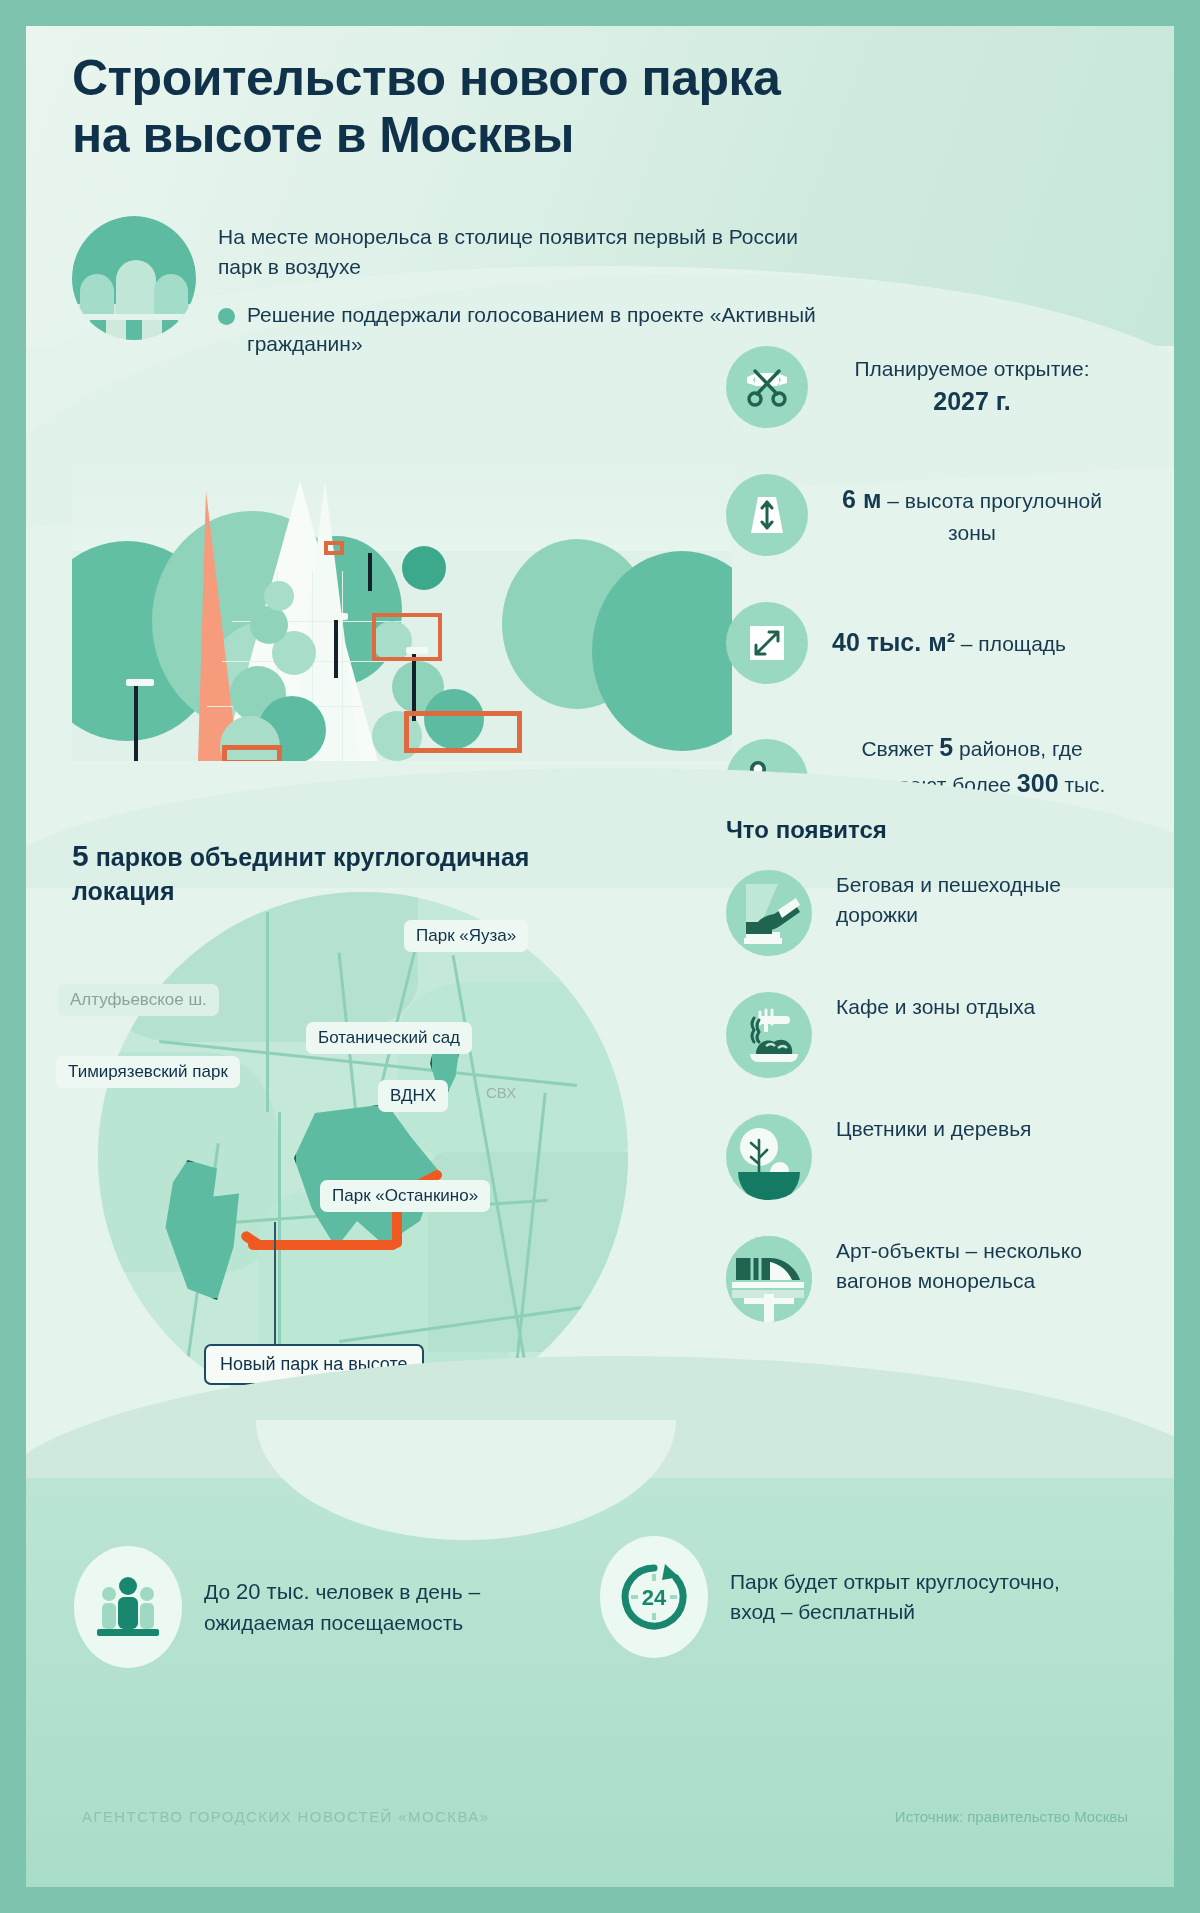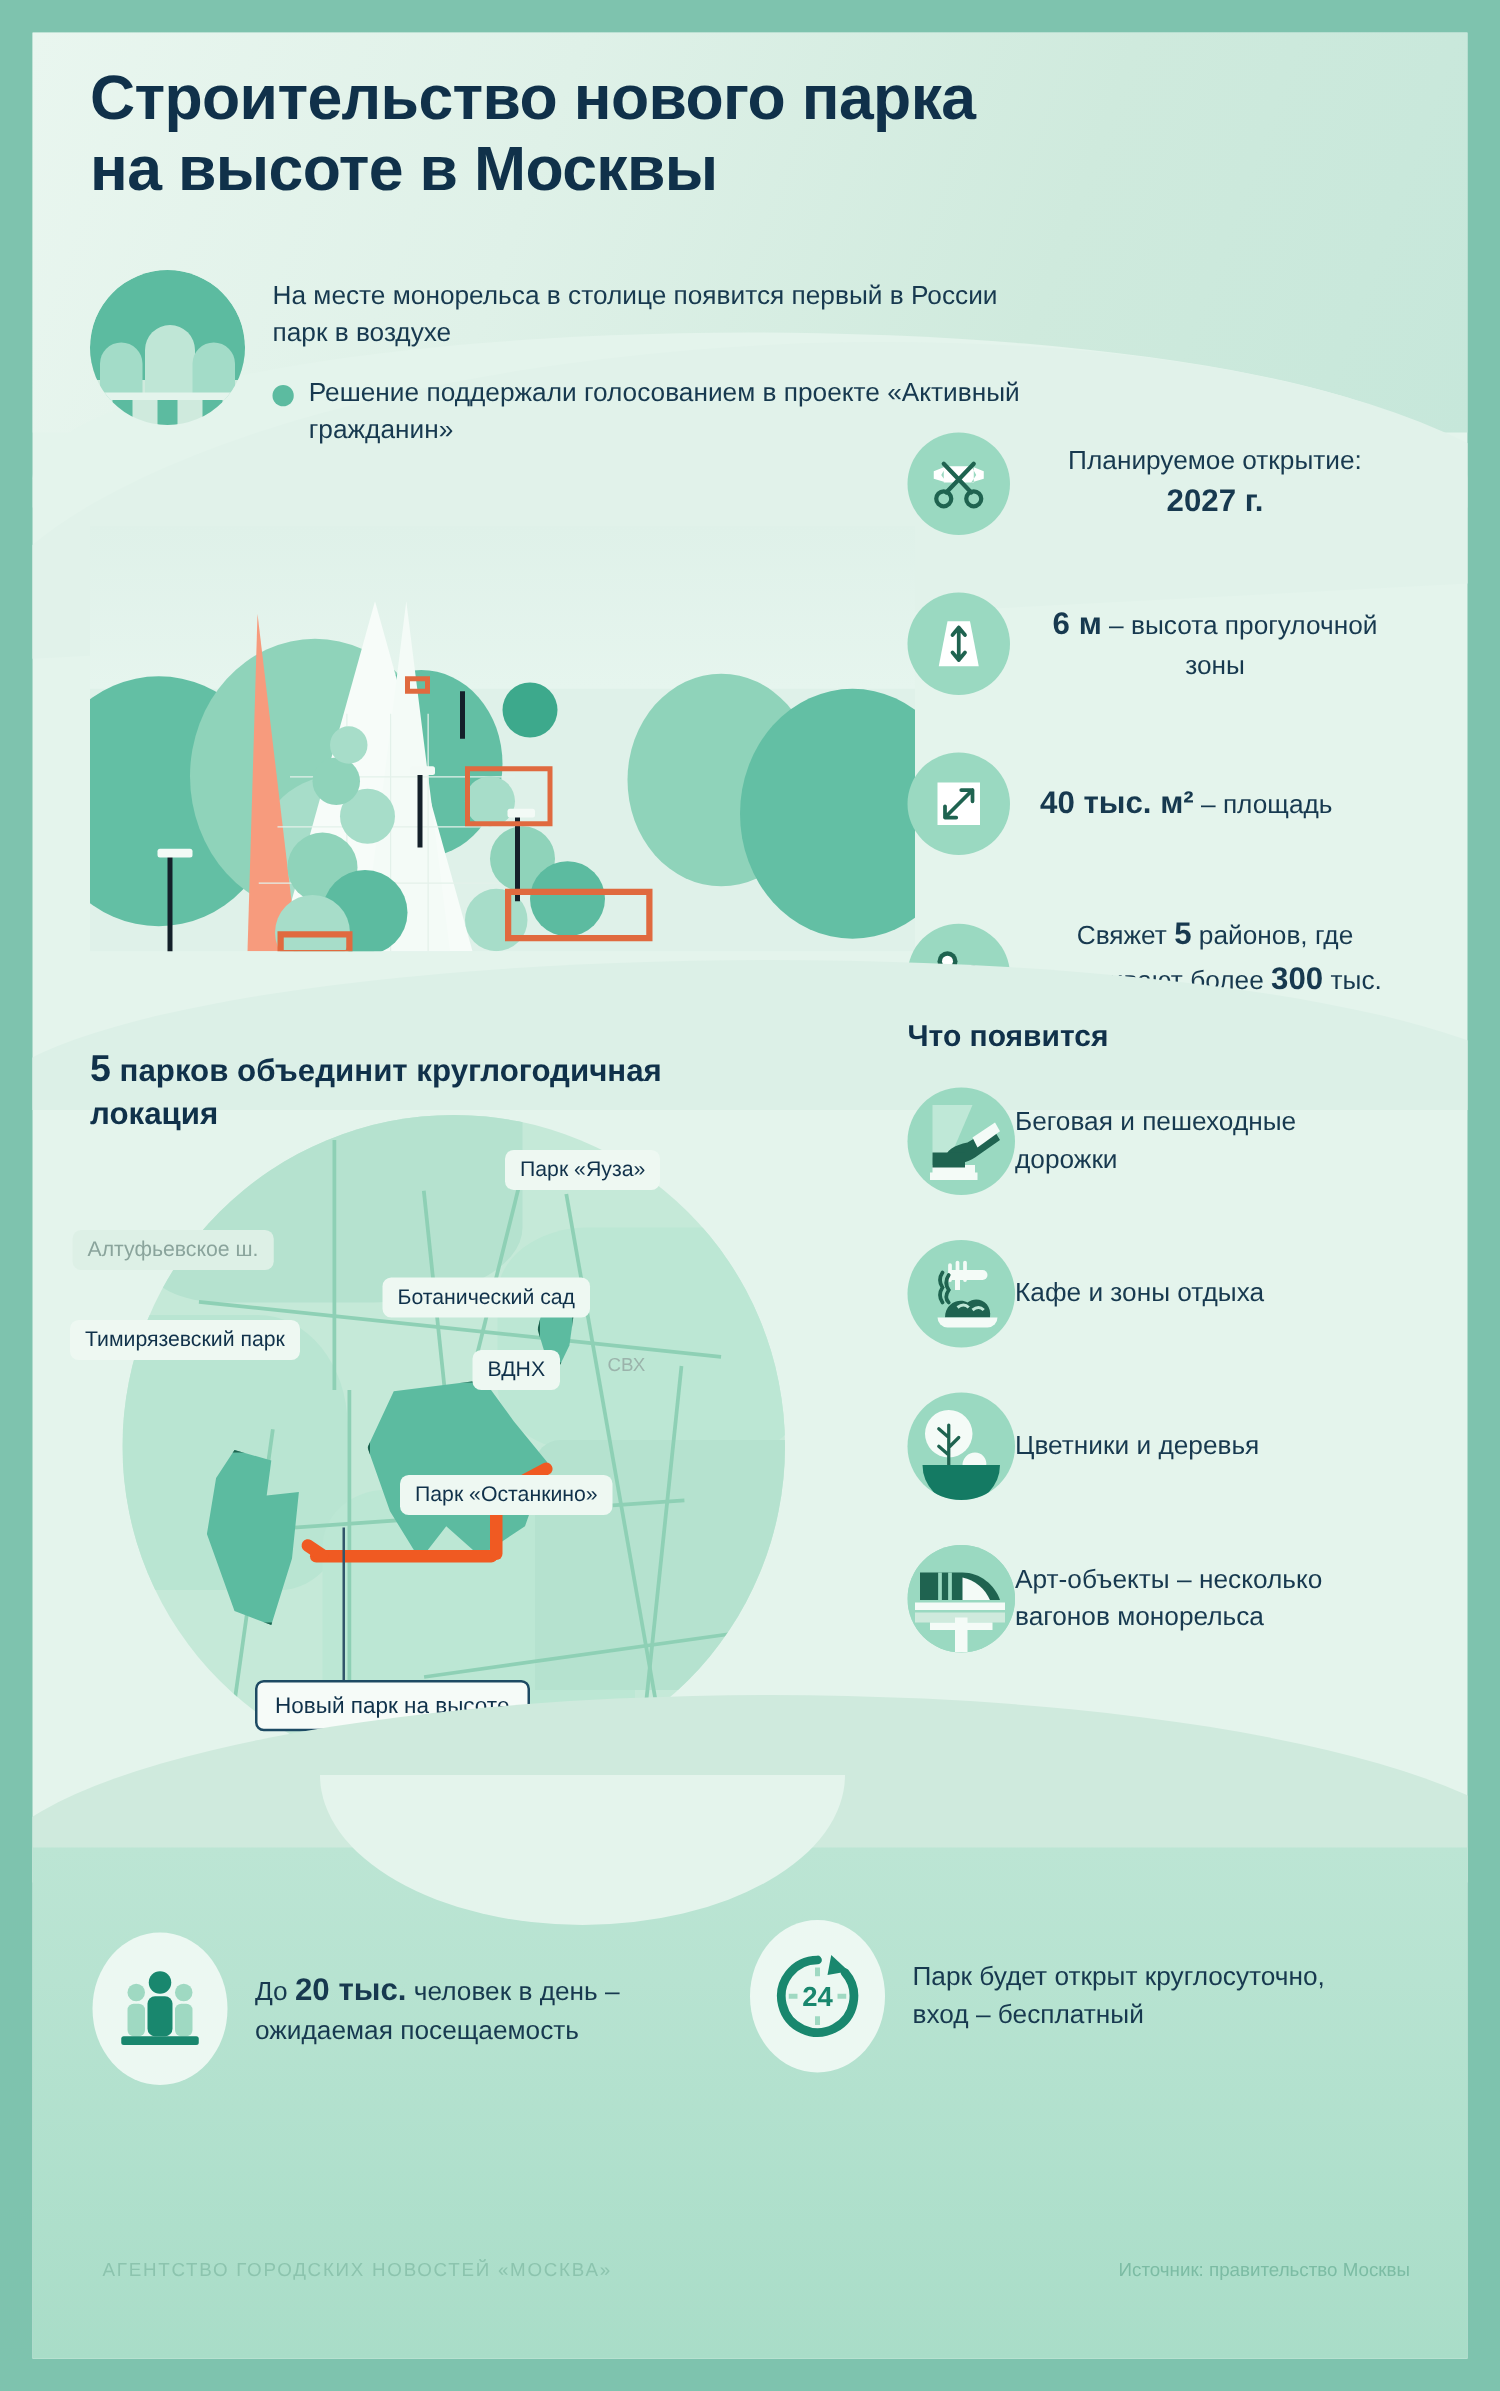--- a/index.html
+++ b/index.html
@@ -117,21 +117,21 @@
     position:absolute;background:#eef8f2;border-radius:7px;
     font-size:17px;color:#10314a;padding:6px 12px;white-space:nowrap;
   }
   .maplabel.grey{color:#8aa49c;background:#ddf0e6;}
   .maplabel.boxed{border:2px solid #1d4a63;background:#f6fbf8;font-size:18px;padding:8px 14px;}
   .svx{position:absolute;font-size:15px;color:#9bb3ab;}
   .leader{position:absolute;background:#31556a;width:2px;}
   
   .appear{position:absolute;left:700px;top:790px;width:420px;}
   .appear h3{font-size:24px;font-weight:700;color:#10314a;margin-bottom:26px;}
-  .arow{display:flex;align-items:center;margin-bottom:36px;}
+  .arow{display:flex;gap:24px;margin-bottom:36px;}
   .arow .circ{width:86px;height:86px;border-radius:43px;background:#9ad9c1;overflow:hidden;}
   .arow .t{font-size:21px;line-height:1.42;color:#17394f;max-width:270px;}
   
   .botwave{
     position:absolute;left:-40px;top:1330px;width:1260px;height:150px;
     background:#cfeadd;border-radius:50% 50% 0 0 / 100% 100% 0 0;
   }
   .botband{
     position:absolute;left:0;top:1452px;width:100%;height:409px;
     background:linear-gradient(#bce5d4,#a9ddc8);
@@ -139,21 +139,21 @@
   .botband:before{
     content:"";position:absolute;left:230px;top:-58px;width:420px;height:120px;
     background:#e4f4ec;border-radius:0 0 50% 50% / 0 0 100% 100%;
   }
   .botrow{position:absolute;display:flex;gap:22px;align-items:center;}
   .oval{
     width:108px;height:122px;border-radius:54px/61px;background:#ecf8f2;flex:0 0 auto;
     display:flex;align-items:center;justify-content:center;position:relative;
   }
   .bot-txt{font-size:21px;line-height:1.45;color:#17394f;max-width:330px;}
-  .bot-txt b{font-weight:700;font-size:25px;}
+  .bot-txt b{font-weight:400;font-size:22px;}
   .credit{position:absolute;left:56px;top:1782px;font-size:15px;letter-spacing:1.4px;color:#8cc4ae;}
   .source{position:absolute;right:46px;top:1782px;font-size:15px;color:#7cbca4;}
 </style>
 </head>
 <body>
 
 <div id="poster">
   <div class="frame">
 
     <div class="topband"></div>

